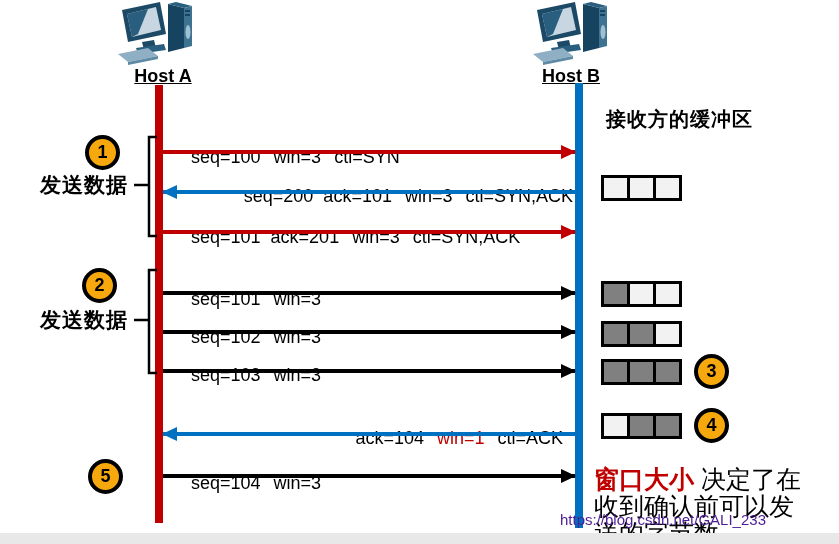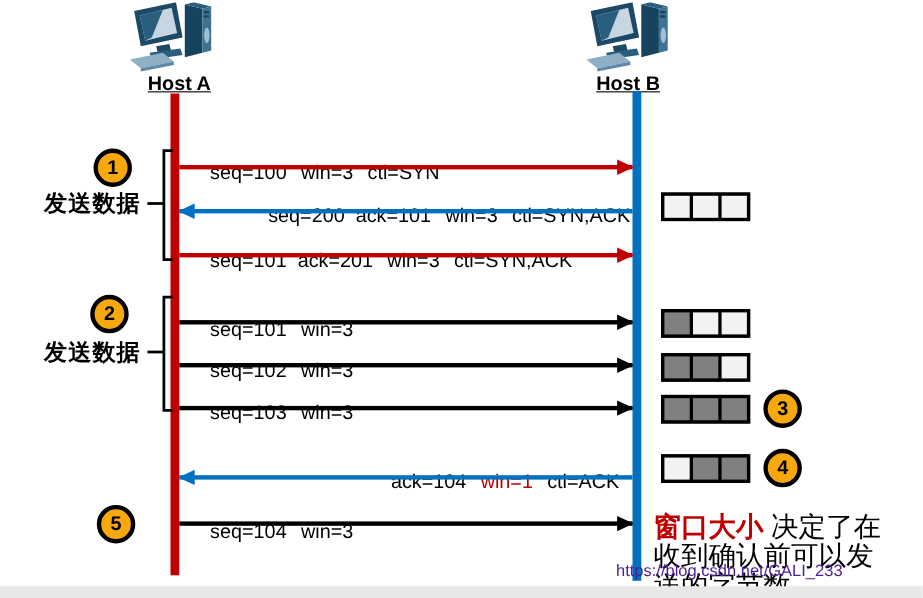--- a/index.html
+++ b/index.html
@@ -102,20 +102,21 @@
   <div class="abs host-label" style="left:108px;top:66px">Host A</div>
 
   <svg class="abs" style="left:533px;top:2px" width="80" height="64">
       <use href="#pc"></use>
     </svg>
   <div class="abs host-label" style="left:516px;top:66px">Host B</div>
 
   <div class="lifeline red" style="left:155px;top:85px;height:438px"></div>
   <div class="lifeline blue" style="left:575px;top:83px;height:445px"></div>
 
+  <div class="buffer-title" style="left:606px;top:106px">接收方的缓冲区</div>
 
   <svg class="overlay" width="839" height="544">
     <path d="M157,137 L149,137 L149,236 L157,236" fill="none" stroke="#000" stroke-width="2.5"></path>
     <path d="M149,185 L134,185" fill="none" stroke="#000" stroke-width="2.5"></path>
     <path d="M157,270 L149,270 L149,373 L157,373" fill="none" stroke="#000" stroke-width="2.5"></path>
     <path d="M149,320 L134,320" fill="none" stroke="#000" stroke-width="2.5"></path>
   </svg>
 
   <div class="badge" style="left:85px;top:135px">
       <span>1</span>

